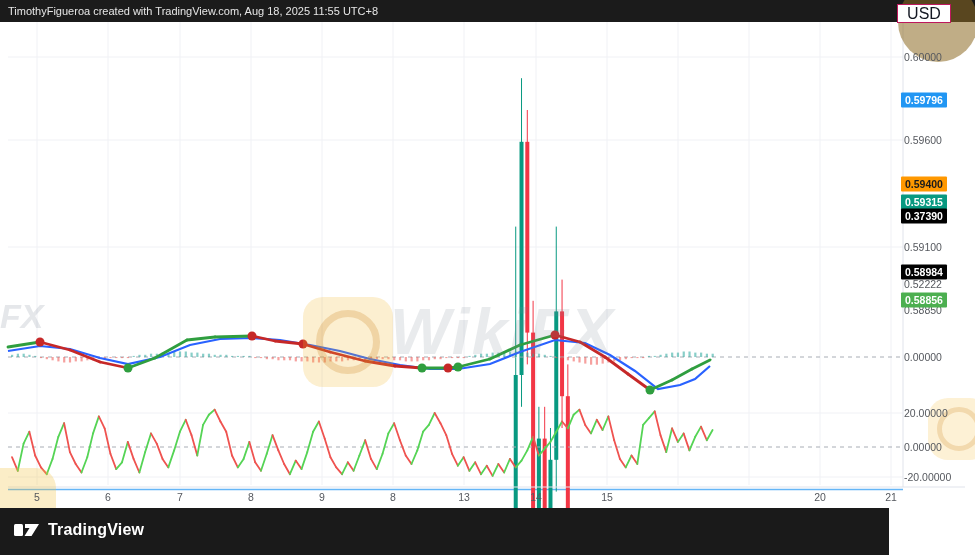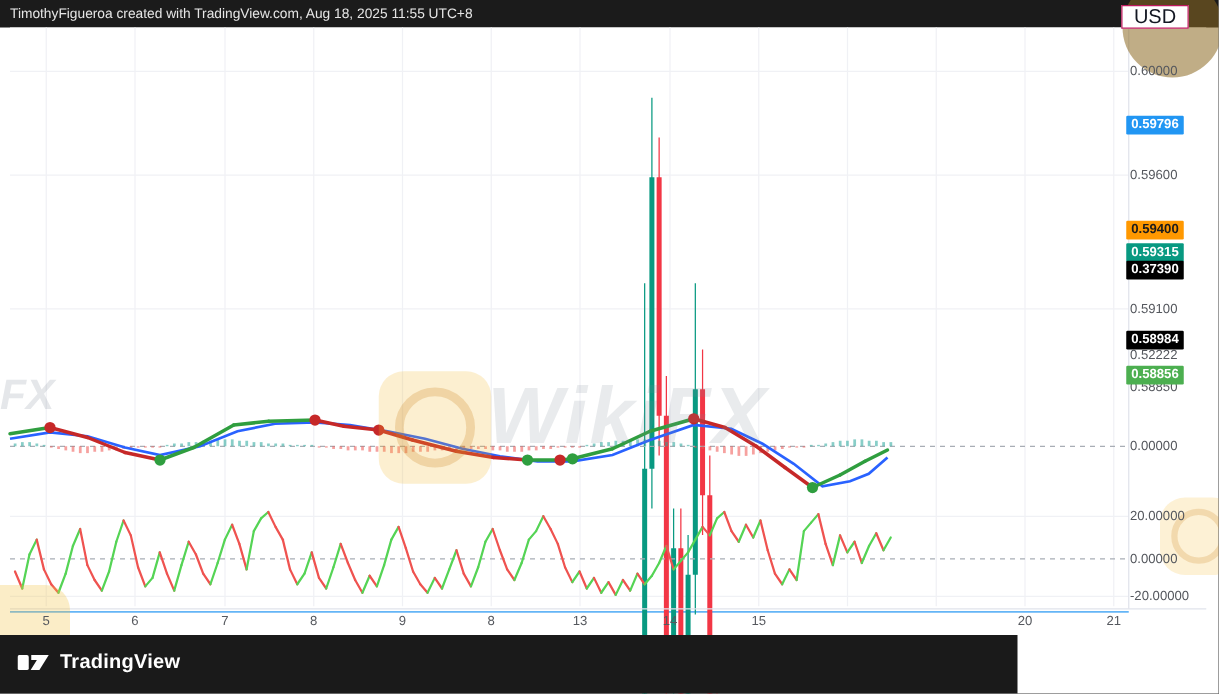--- a/index.html
+++ b/index.html
@@ -9,21 +9,21 @@
           color:#e6e6e6;font-size:11px;line-height:22px;padding-left:8px;box-sizing:border-box;white-space:nowrap;}
   #card{position:absolute;left:8px;top:22px;width:957px;height:486px;background:#ffffff;}
   #chart-title{position:absolute;left:10px;top:8px;font-size:12.5px;font-weight:bold;color:#131722;letter-spacing:.2px;}
   #usd-box{position:absolute;left:897px;top:4px;width:52px;height:17px;background:#fff;border:1px solid #be185d;
            color:#131722;font-size:16px;text-align:center;line-height:17px;}
   #chart-svg{position:absolute;left:0;top:0;}
   .axis-label{position:absolute;left:904px;width:82px;font-size:10.5px;color:#55585e;transform:translateY(-50%);}
   .price-badge{position:absolute;left:901px;height:15px;line-height:15px;padding:0 4px;font-size:10.5px;
                transform:translateY(-50%);border-radius:1px;font-weight:bold;}
   .day-label{position:absolute;top:491px;font-size:10.5px;color:#55585e;transform:translateX(-50%);}
-  #footer{position:absolute;left:0;top:508px;width:814px;height:47px;background:#1a1a1a;}
+  #footer{position:absolute;left:0;top:508px;width:889px;height:47px;background:#1a1a1a;}
   #tv-logo{position:absolute;left:14px;top:12px;display:flex;align-items:center;gap:8px;color:#fff;}
   #tv-logo .brand{font-size:16px;font-weight:bold;letter-spacing:.2px;}
   #wm-text{position:absolute;left:390px;top:295px;width:560px;font-size:64px;font-weight:bold;font-style:italic;
            color:rgba(125,135,148,0.17);letter-spacing:2px;pointer-events:none;}
   .wm-blob{position:absolute;border-radius:20px;pointer-events:none;}
   #wm-logo-center{left:303px;top:297px;width:90px;height:90px;background:rgba(243,183,43,0.22);}
   #wm-logo-center:after{content:"";position:absolute;left:13px;top:13px;width:64px;height:64px;border-radius:50%;
            border:7px solid rgba(205,130,30,0.25);box-sizing:border-box;}
   #wm-logo-topright{left:898px;top:-18px;width:80px;height:80px;background:rgba(140,105,35,0.55);border-radius:50%;}
   #wm-logo-bottomright{left:928px;top:398px;width:62px;height:62px;background:rgba(243,183,43,0.20);}

